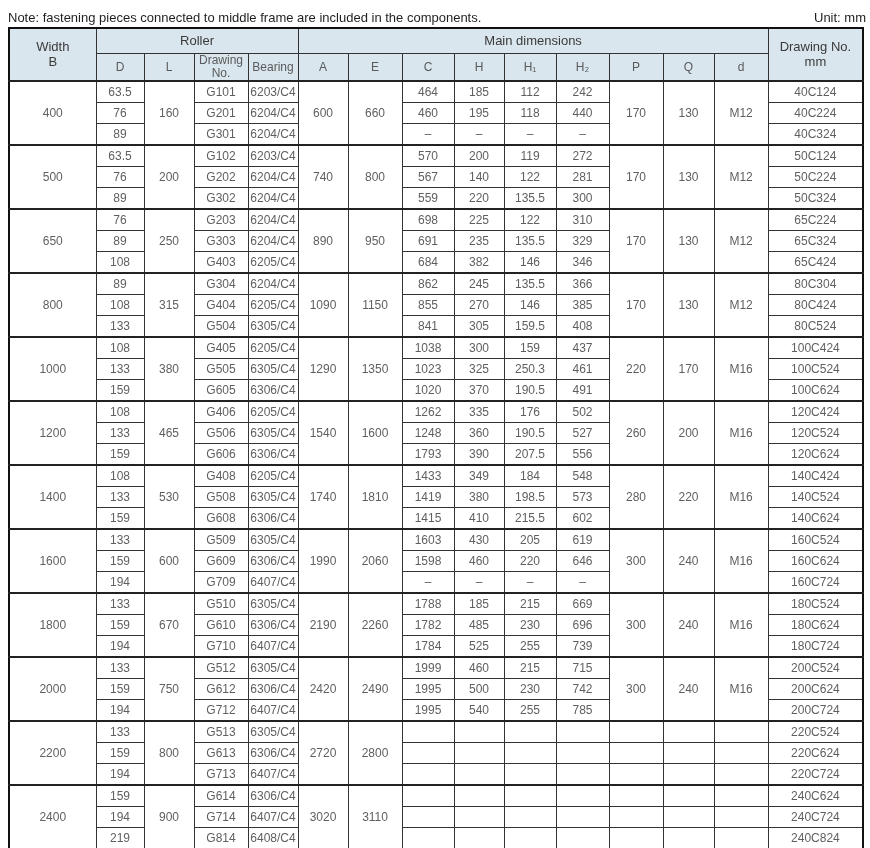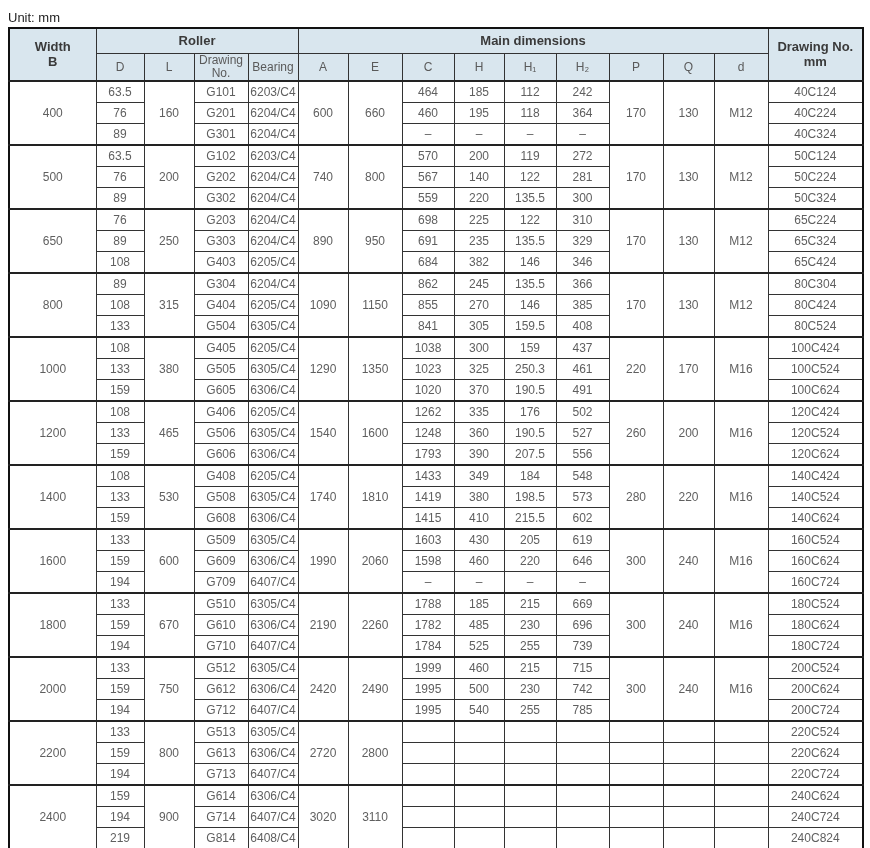--- a/index.html
+++ b/index.html
@@ -44,41 +44,42 @@
     overflow: hidden;
   }
   thead th {
     background: #d9e6ee;
     font-weight: normal;
     color: #3a3a3a;
     font-size: 13px;
     line-height: 1.1;
     white-space: pre-line;
   }
-  thead tr.hrow1 th { height: 24px; font-weight: bold; }
+  thead tr.hrow1 th { height: 24px; }
   thead tr.hrow2 th {
     height: 26px;
     font-size: 12px;
     color: #5a5a5a;
   }
   thead { border-bottom: 2px solid #111; }
   tbody td {
     height: 20px;
     line-height: 20px;
     font-size: 12px;
     color: #5f5f5f;
     white-space: nowrap;
   }
   tbody tr.group-start td { border-top-width: 2px; border-top-color: #222; }
 </style>
 </head>
 <body>
 
 <div class="page">
   <div class="topbar">
+    <span class="note">Note: fastening pieces connected to middle frame are included in the components.</span>
     <span class="unit">Unit: mm</span>
   </div>
 
   <table class="spec">
     <colgroup>
       <col style="width:87px">
         <col style="width:48px">
         <col style="width:50px">
       <col style="width:54px">
         <col style="width:50px">
@@ -136,21 +137,21 @@
           <td rowspan="3">M12</td>
           <td>40C124</td>
         </tr>
         <tr>
           <td>76</td>
           <td>G201</td>
           <td>6204/C4</td>
           <td>460</td>
           <td>195</td>
           <td>118</td>
-          <td>364</td>
+          <td>440</td>
           <td>40C224</td>
         </tr>
         <tr>
           <td>89</td>
           <td>G301</td>
           <td>6204/C4</td>
           <td>–</td>
           <td>–</td>
           <td>–</td>
           <td>–</td>

